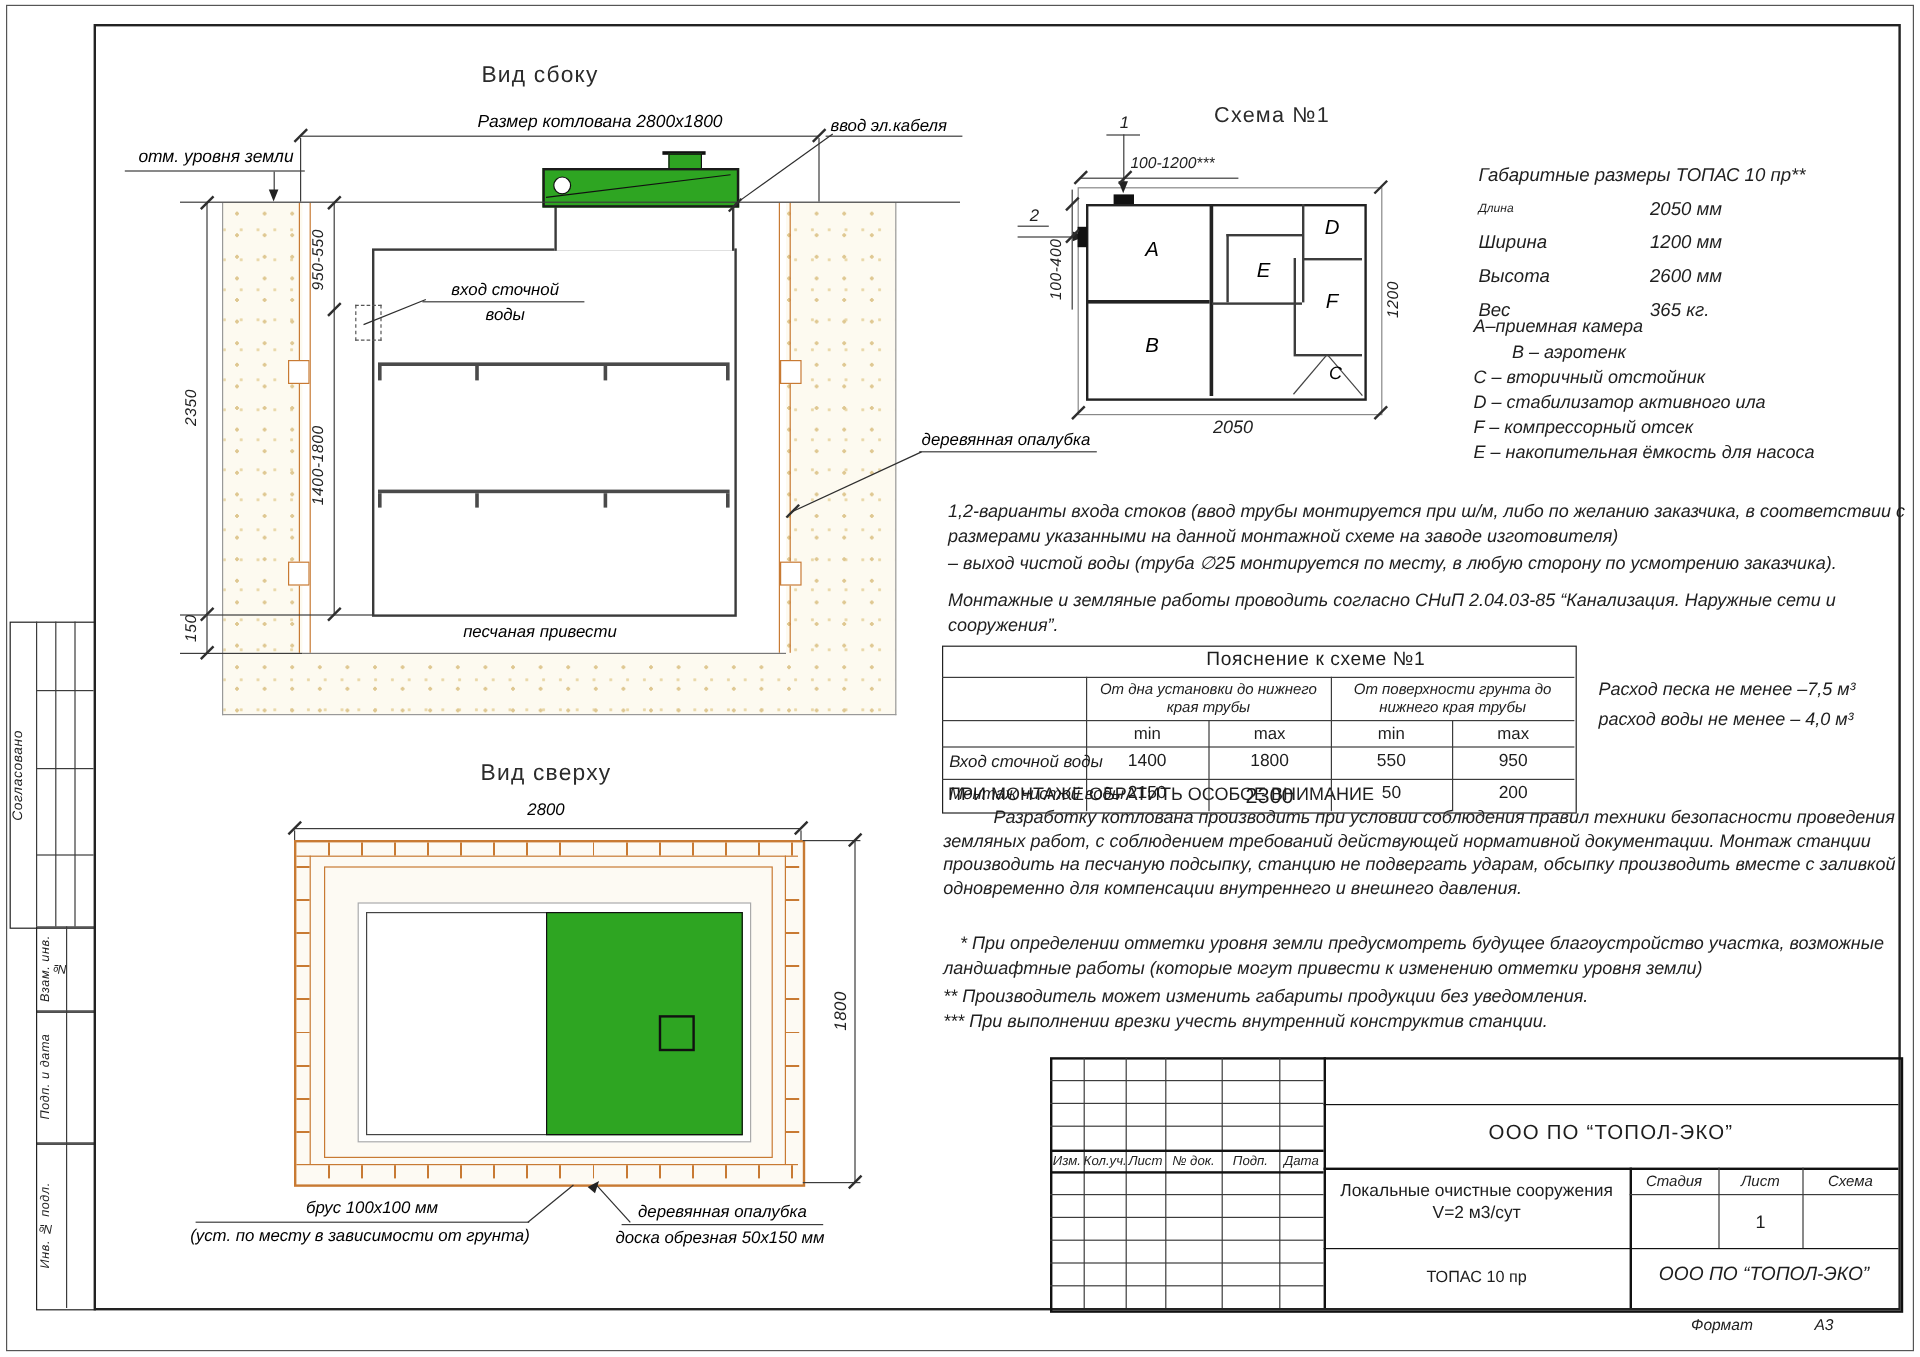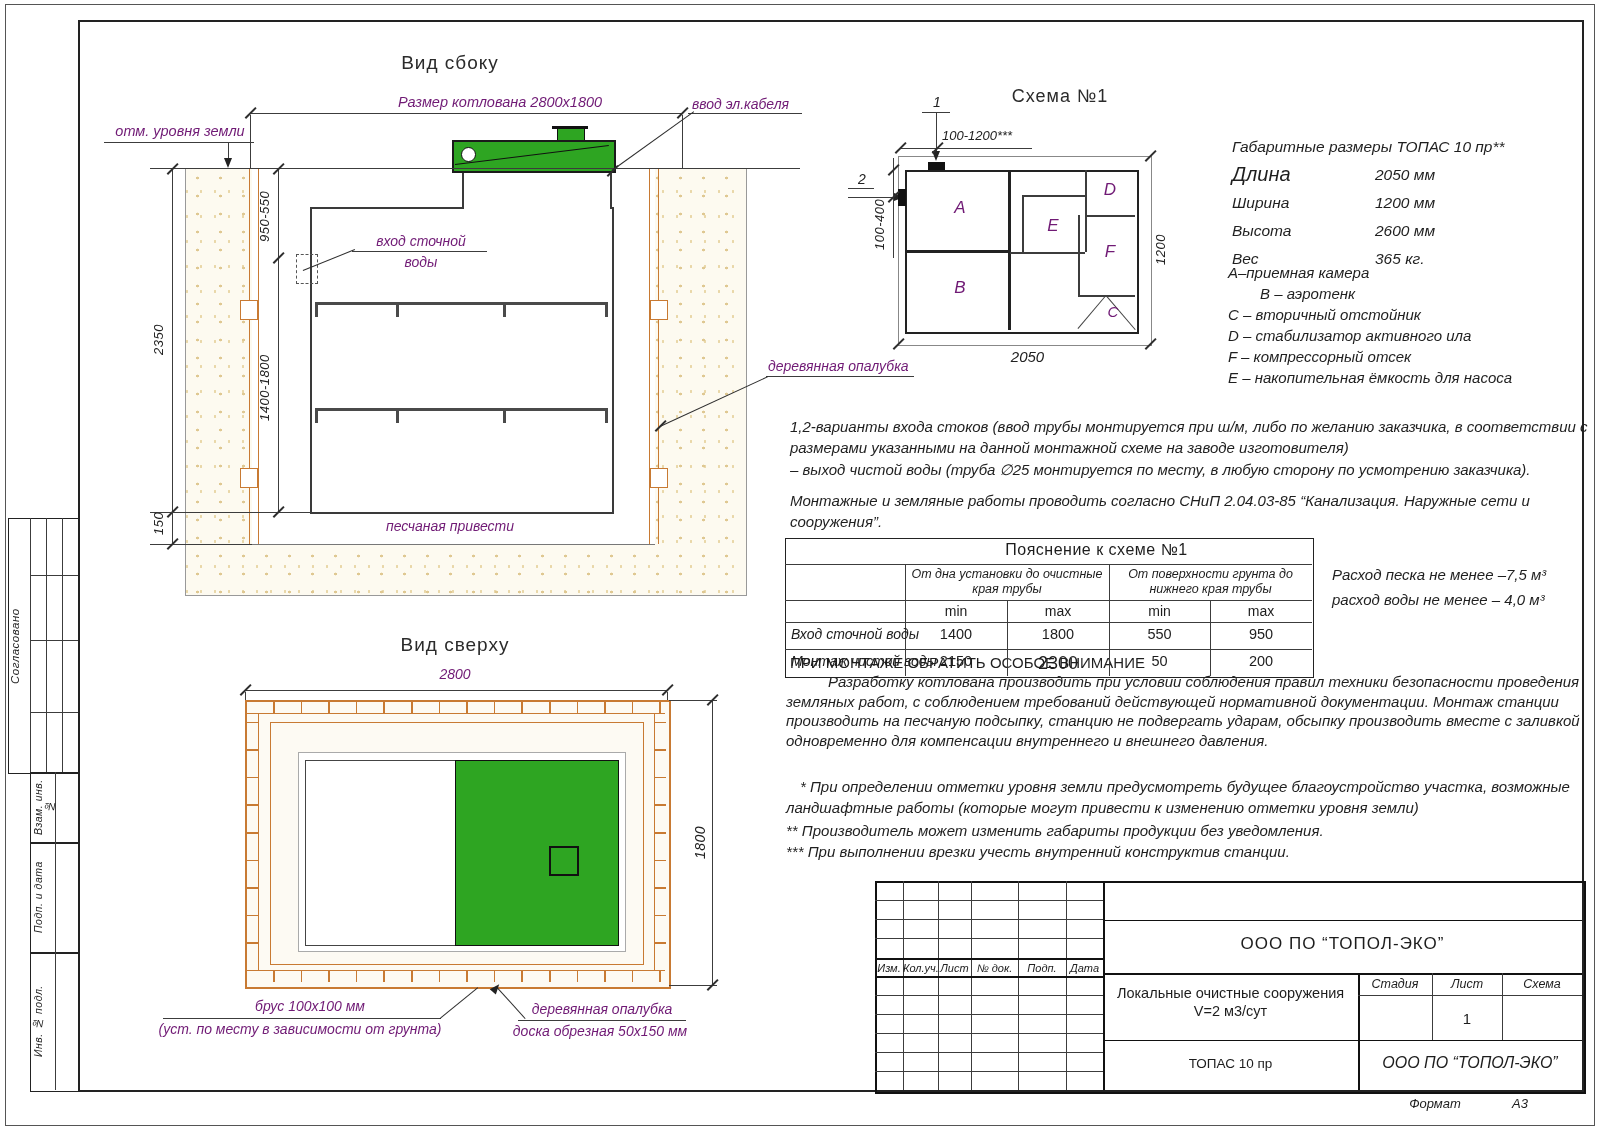--- a/index.html
+++ b/index.html
@@ -2,21 +2,21 @@
 <html><head>
 <meta charset="utf-8">
 <style>
   html,body{margin:0;padding:0;background:#dcdcdc}
   .sheet{position:relative;width:1600px;height:1131px;background:#fff;
          font-family:"Liberation Sans",sans-serif;color:#1d1d1d;overflow:hidden}
   .abs{position:absolute}
   .ln{position:absolute;background:#3c3c3c}
   .tk{position:absolute;width:15px;height:1.6px;background:#2e2e2e;transform:rotate(-45deg)}
   .rot{transform-origin:left center;height:1.3px;background:#2e2e2e;position:absolute}
-  .lbl{position:absolute;font-style:italic;font-size:14px;white-space:nowrap;color:#701a75}
+  .lbl{position:absolute;font-style:italic;font-size:14px;white-space:nowrap;color:#000000}
   .dim{position:absolute;font-style:italic;font-size:13px;white-space:nowrap;color:#222}
   .hd{position:absolute;font-size:19px;color:#2b2b2b;text-align:center;letter-spacing:1px}
   .ctr{text-align:center}
   .vt{writing-mode:vertical-rl;transform:rotate(180deg);text-align:center;letter-spacing:.5px}
   .par{position:absolute;font-style:italic;font-size:15px;color:#1f1f1f;line-height:21px}
   .soil{background-color:#fdfaf0;
         background-image:radial-gradient(circle,#dfc892 1.3px,transparent 1.6px),
                          radial-gradient(circle,#e9d7a8 1.1px,transparent 1.4px);
         background-size:23px 18px,14px 25px;background-position:0 0,8px 10px}
   .fw{border-left:1.6px solid #c87a33;border-right:1.6px solid #c87a33}
@@ -233,21 +233,21 @@
     <div class="tk" style="left:891px;top:343px"></div>
     <div class="tk" style="left:1143px;top:343px"></div>
     <div class="dim ctr" style="left:985px;top:348px;width:85px;font-size:15px">2050</div>
 
     <div class="tk" style="left:1143px;top:155px"></div>
     <div class="abs vt dim" style="left:1153px;top:222px;width:17px;height:56px">1200</div>
   </div>
 
   <div>
     <div class="par" style="left:1232px;top:136px;font-size:15.5px;white-space:nowrap">Габаритные размеры ТОПАС 10 пр**</div>
-    <div class="par" style="left:1232px;top:164px;font-size:20px">Длина</div>
+    <div class="par" style="left:1232px;top:164px;font-size:10px">Длина</div>
     <div class="par" style="left:1375px;top:164px;font-size:15.5px">2050 мм</div>
     <div class="par" style="left:1232px;top:192px;font-size:15.5px">Ширина</div>
     <div class="par" style="left:1375px;top:192px;font-size:15.5px">1200 мм</div>
     <div class="par" style="left:1232px;top:220px;font-size:15.5px">Высота</div>
     <div class="par" style="left:1375px;top:220px;font-size:15.5px">2600 мм</div>
     <div class="par" style="left:1232px;top:248px;font-size:15.5px">Вес</div>
     <div class="par" style="left:1375px;top:248px;font-size:15.5px">365 кг.</div>
   </div>
 
   <div>
@@ -277,21 +277,21 @@
     <div class="ln" style="left:785px;top:564px;width:527px;height:1.2px"></div>
     <div class="ln" style="left:785px;top:600px;width:527px;height:1.2px"></div>
     <div class="ln" style="left:785px;top:622px;width:527px;height:1.2px"></div>
     <div class="ln" style="left:785px;top:649px;width:527px;height:1.2px"></div>
     <div class="ln" style="left:905px;top:564px;width:1.2px;height:112px"></div>
     <div class="ln" style="left:1007px;top:600px;width:1.2px;height:76px"></div>
     <div class="ln" style="left:1109px;top:564px;width:1.2px;height:112px"></div>
     <div class="ln" style="left:1210px;top:600px;width:1.2px;height:76px"></div>
 
     <div class="cell" style="left:785px;top:541px;width:623px;font-size:16px;letter-spacing:.5px">Пояснение к схеме №1</div>
-    <div class="cell" style="left:908px;top:567px;width:198px;font-size:12.5px;font-style:italic;line-height:15px">От дна установки до очистные края трубы</div>
+    <div class="cell" style="left:908px;top:567px;width:198px;font-size:12.5px;font-style:italic;line-height:15px">От дна установки до нижнего края трубы</div>
     <div class="cell" style="left:1112px;top:567px;width:197px;font-size:12.5px;font-style:italic;line-height:15px">От поверхности грунта до нижнего края трубы</div>
     <div class="cell" style="left:905px;top:603px;width:102px;font-size:14px">min</div>
     <div class="cell" style="left:1007px;top:603px;width:102px;font-size:14px">max</div>
     <div class="cell" style="left:1109px;top:603px;width:101px;font-size:14px">min</div>
     <div class="cell" style="left:1210px;top:603px;width:102px;font-size:14px">max</div>
 
     <div class="abs" style="left:791px;top:626px;font-size:14px;font-style:italic;white-space:nowrap">Вход сточной воды</div>
     <div class="cell" style="left:905px;top:626px;width:102px;font-size:14.5px">1400</div>
     <div class="cell" style="left:1007px;top:626px;width:102px;font-size:14.5px">1800</div>
     <div class="cell" style="left:1109px;top:626px;width:101px;font-size:14.5px">550</div>

